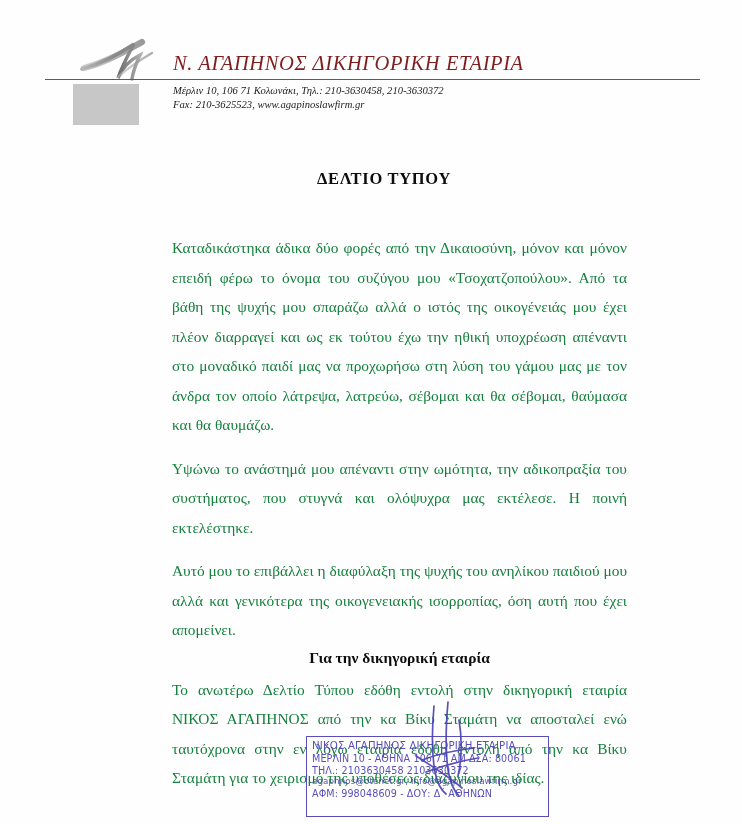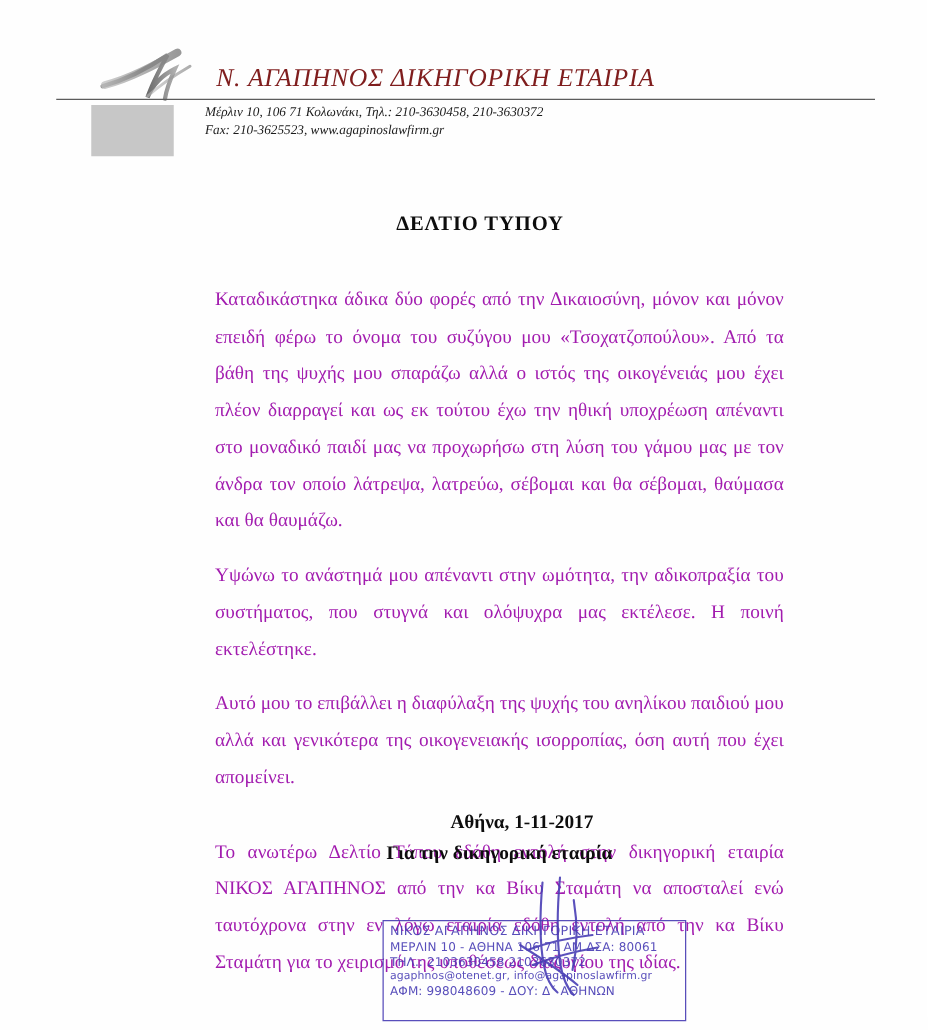--- a/index.html
+++ b/index.html
@@ -62,21 +62,21 @@
     position: absolute;
     left: 73px;
     top: 84px;
     width: 66px;
     height: 41px;
     background: #c7c7c7;
   }
 
   .contact-lines {
     position: absolute;
-    left: 164px;
+    left: 173px;
     top: 84px;
     font-family: "Liberation Serif", "DejaVu Serif", serif;
     font-style: italic;
     font-size: 10.6px;
     line-height: 13.6px;
     color: #1b1b1b;
     white-space: nowrap;
   }
 
   
@@ -95,22 +95,22 @@
     left: 172px;
     top: 225px;
     width: 455px;
   }
 
   .para {
     text-align: justify;
     text-justify: inter-word;
     font-size: 15.4px;
     line-height: 29.5px;
-    color: #a21caf;
-    margin: 0 0 6px 0;
+    color: #15803d;
+    margin: 8px 0 6px 0;
   }
 
   .para.gap-before {
     margin-top: 14px;
   }
 
   .para.final-block {
     margin-top: 30px;
   }
 
@@ -234,21 +234,20 @@
   <div class="doc-title">ΔΕΛΤΙΟ ΤΥΠΟΥ</div>
 
   <div class="body-block">
     <p class="para">Καταδικάστηκα άδικα δύο φορές από την Δικαιοσύνη, μόνον και μόνον επειδή φέρω το όνομα του συζύγου μου «Τσοχατζοπούλου». Από τα βάθη της ψυχής μου σπαράζω αλλά ο ιστός της οικογένειάς μου έχει πλέον διαρραγεί και ως εκ τούτου έχω την ηθική υποχρέωση απέναντι στο μοναδικό παιδί μας να προχωρήσω στη λύση του γάμου μας με τον άνδρα τον οποίο λάτρεψα, λατρεύω, σέβομαι και θα σέβομαι, θαύμασα και θα θαυμάζω.</p>
     <p class="para gap-before">Υψώνω το ανάστημά μου απέναντι στην ωμότητα, την αδικοπραξία του συστήματος, που στυγνά και ολόψυχρα μας εκτέλεσε. Η ποινή εκτελέστηκε.</p>
     <p class="para gap-before">Αυτό μου το επιβάλλει η διαφύλαξη της ψυχής του ανηλίκου παιδιού μου αλλά και γενικότερα της οικογενειακής ισορροπίας, όση αυτή που έχει απομείνει.</p>
     <p class="para final-block">Το ανωτέρω Δελτίο Τύπου εδόθη εντολή στην δικηγορική εταιρία ΝΙΚΟΣ ΑΓΑΠΗΝΟΣ από την κα Βίκυ Σταμάτη να αποσταλεί ενώ ταυτόχρονα στην εν λόγω εταιρία εδόθη εντολή από την κα Βίκυ Σταμάτη για το χειρισμό της υποθέσεως διαζυγίου της ιδίας.</p>
   </div>
 
   <div class="sign-area">
-    <div class="sign-line date-line">Αθήνα, 1-11-2017</div>
     <div class="sign-line">Για την δικηγορική εταιρία</div>
   </div>
 
   <div class="stamp">
     <div class="stamp-border"></div>
     <div class="stamp-title">ΝΙΚΟΣ ΑΓΑΠΗΝΟΣ ΔΙΚΗΓΟΡΙΚΗ ΕΤΑΙΡΙΑ</div>
     <div class="stamp-rows">
       <div class="stamp-row">ΜΕΡΛΙΝ 10 - ΑΘΗΝΑ 106 71 ΑΜ ΔΣΑ: 80061</div>
       <div class="stamp-row">ΤΗΛ.: 2103630458  2103630372</div>
       <div class="stamp-row small">agaphnos@otenet.gr, info@agapinoslawfirm.gr</div>

